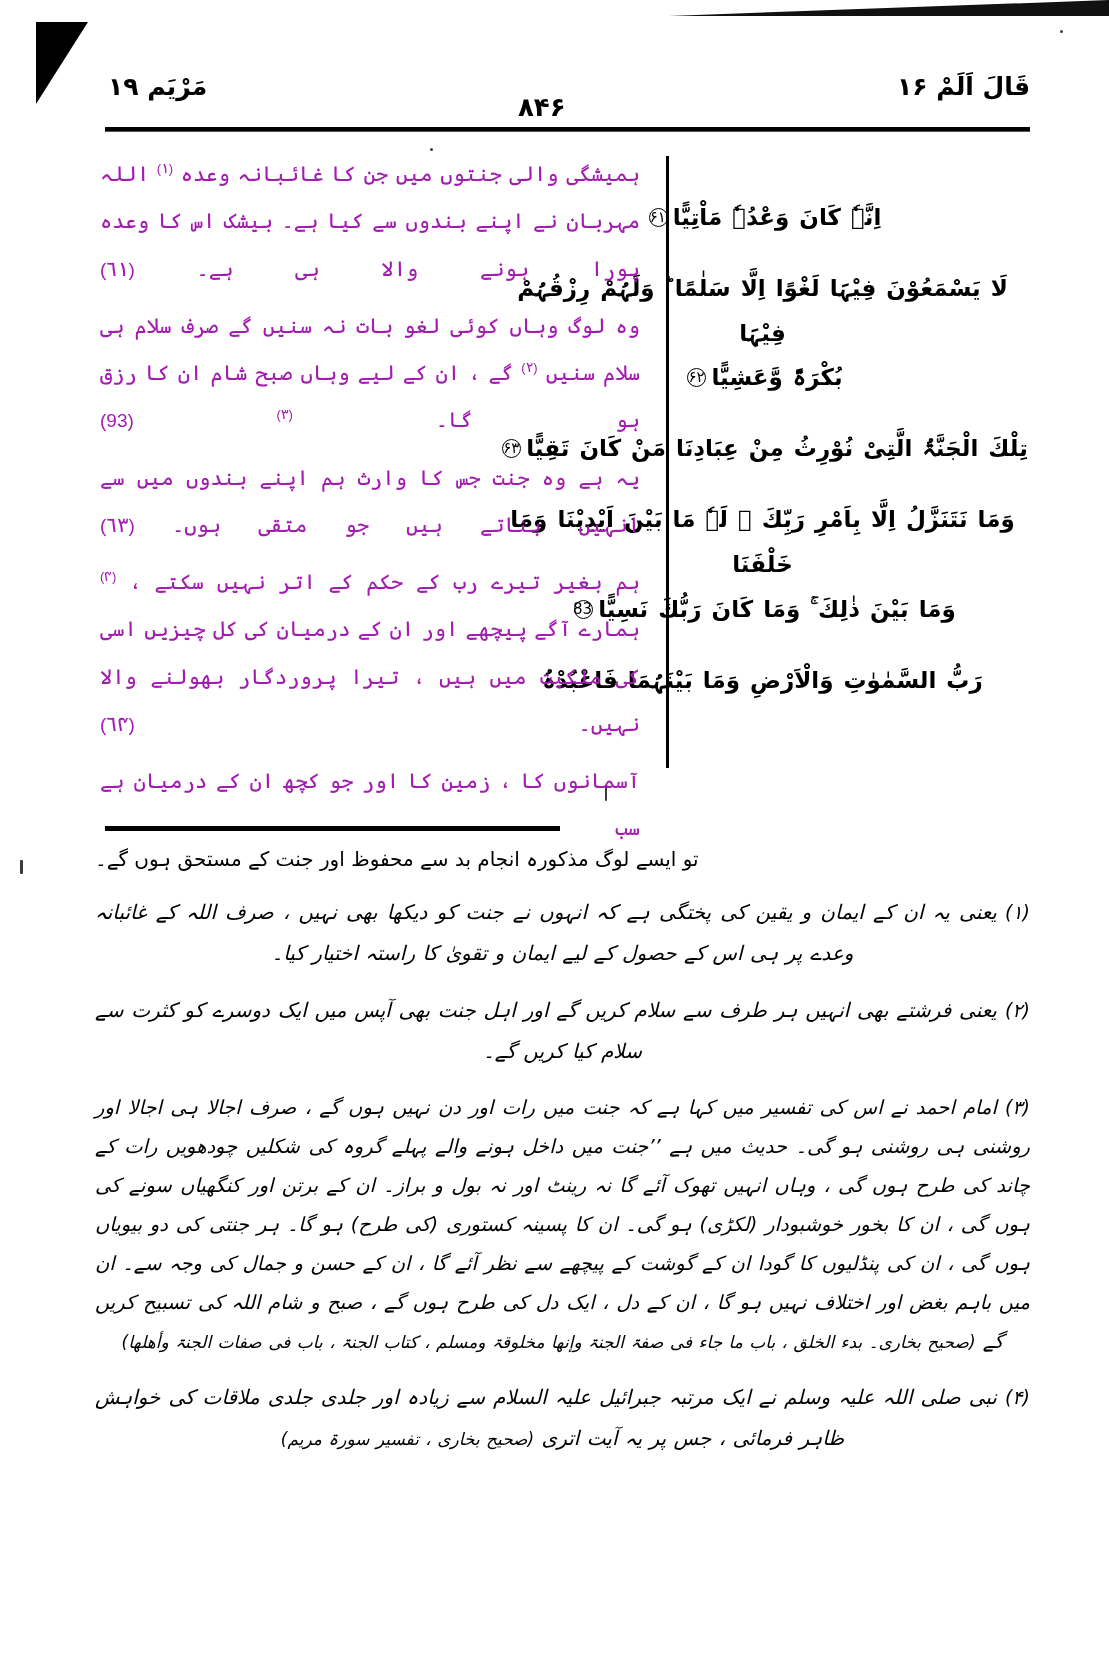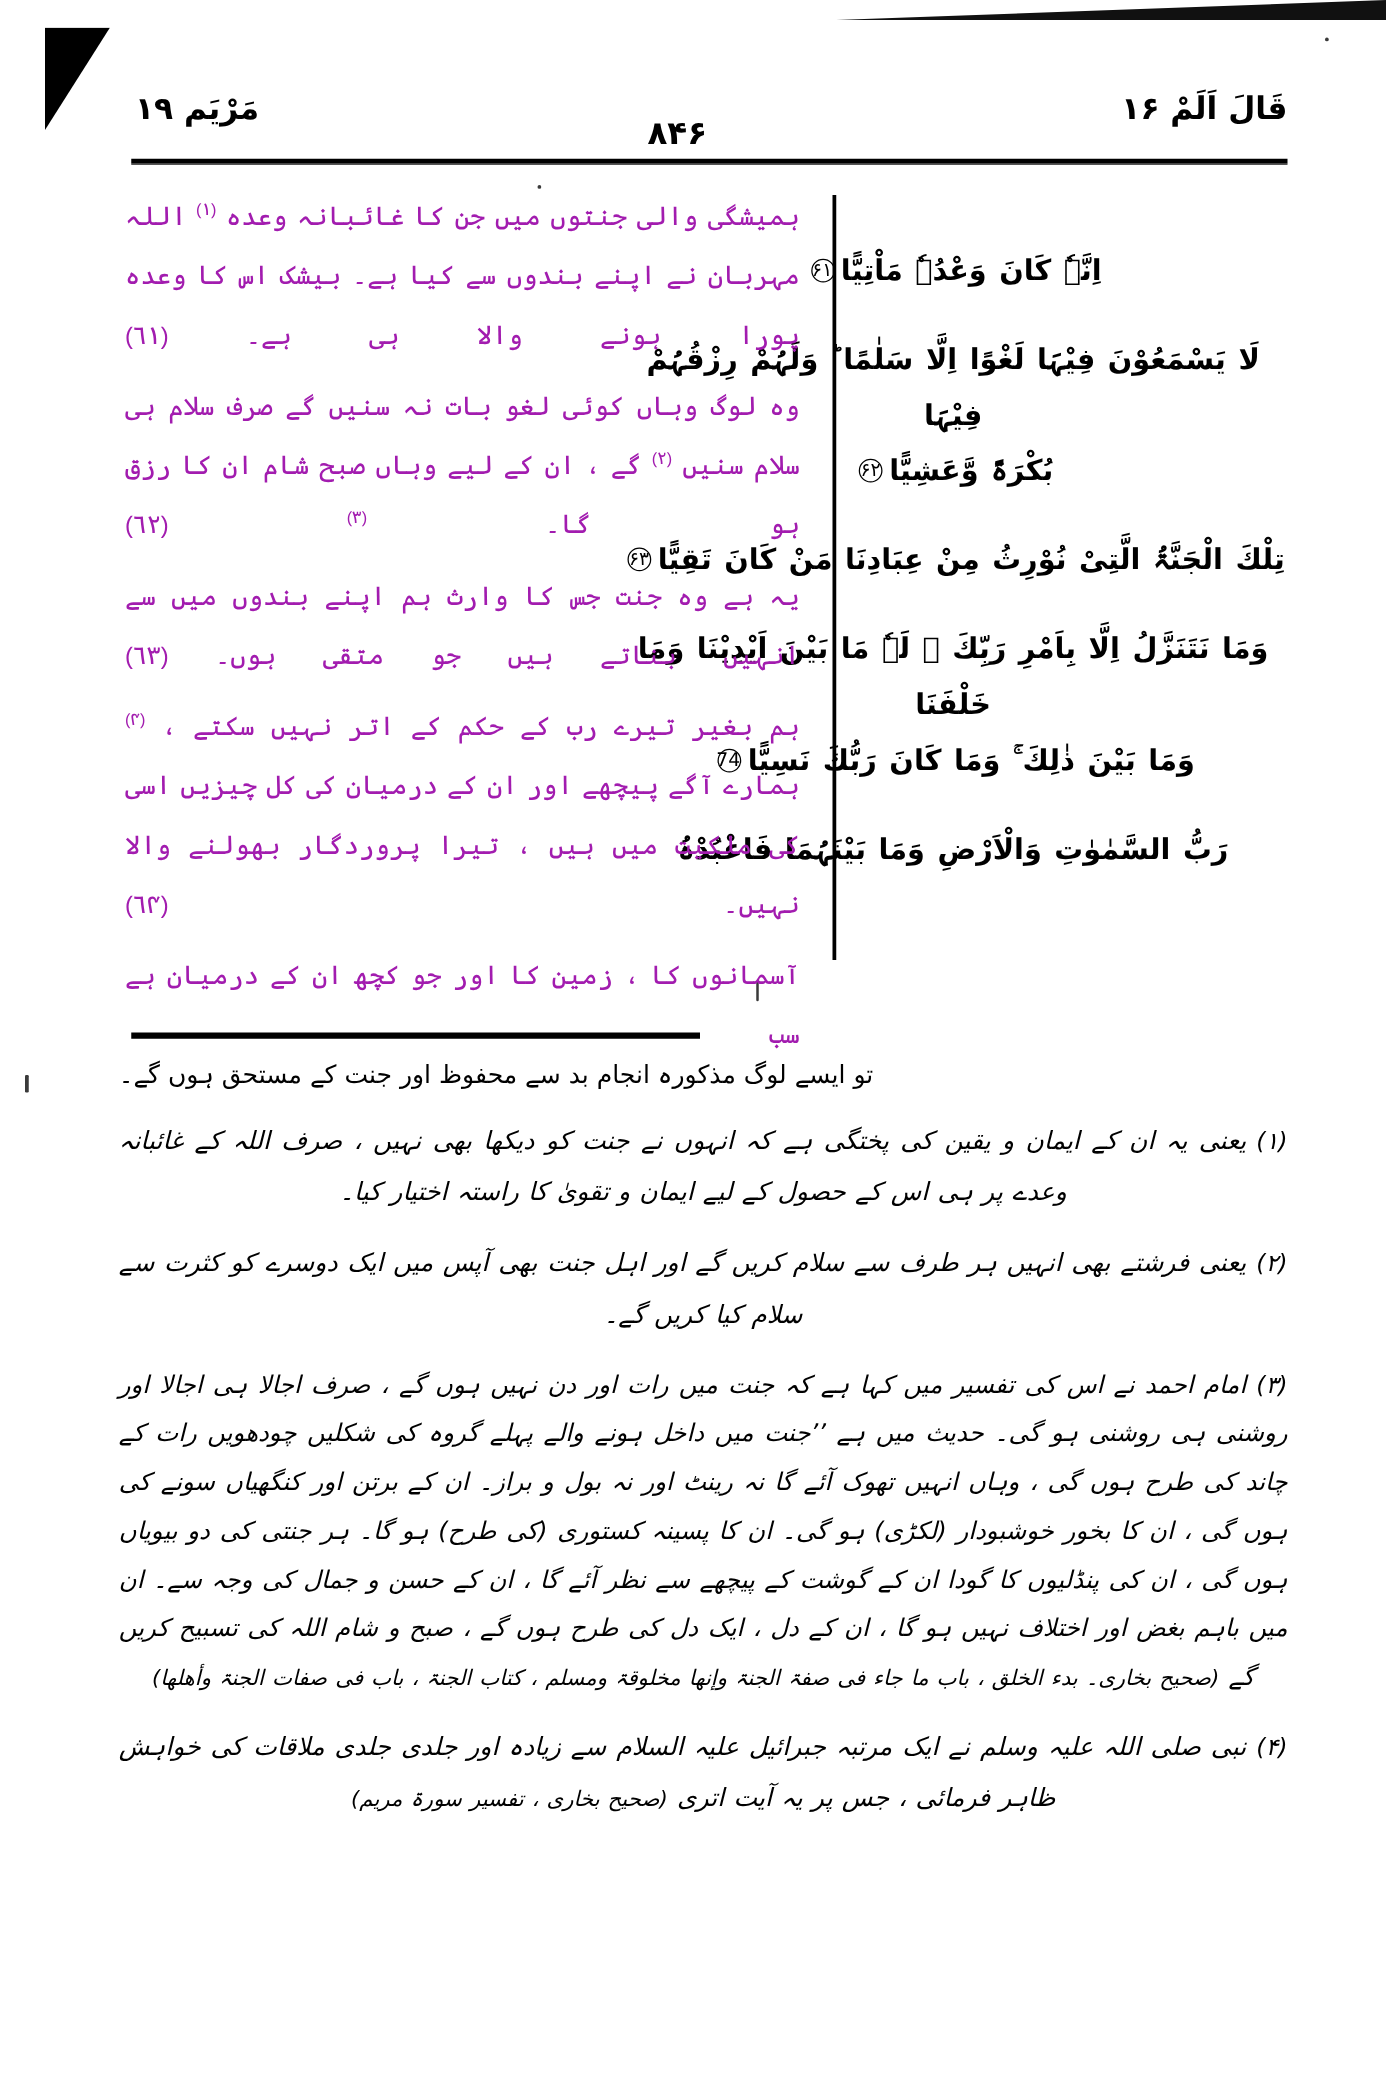--- a/index.html
+++ b/index.html
@@ -253,21 +253,21 @@
         <span data-name="ayah-line">لَا یَسْمَعُوْنَ فِیْہَا لَغْوًا اِلَّا سَلٰمًا ؕ وَلَہُمْ رِزْقُہُمْ فِیْہَا</span><br>
         <span data-name="ayah-line">بُكْرَۃً وَّعَشِیًّا</span><span class="ayah-num" data-name="ayah-number">۶۲</span>
       </div>
 
       <div class="ayah-block" data-name="ayah-verse">
         <span data-name="ayah-line">تِلْكَ الْجَنَّۃُ الَّتِیْ نُوْرِثُ مِنْ عِبَادِنَا مَنْ كَانَ تَقِیًّا</span><span class="ayah-num" data-name="ayah-number">۶۳</span>
       </div>
 
       <div class="ayah-block" data-name="ayah-verse">
         <span data-name="ayah-line">وَمَا نَتَنَزَّلُ اِلَّا بِاَمْرِ رَبِّكَ ۚ لَہٗ مَا بَیْنَ اَیْدِیْنَا وَمَا خَلْفَنَا</span><br>
-        <span data-name="ayah-line">وَمَا بَیْنَ ذٰلِكَ ۚ وَمَا كَانَ رَبُّكَ نَسِیًّا</span><span class="ayah-num" data-name="ayah-number">74</span>
+        <span data-name="ayah-line">وَمَا بَیْنَ ذٰلِكَ ۚ وَمَا كَانَ رَبُّكَ نَسِیًّا</span><span class="ayah-num" data-name="ayah-number">83</span>
       </div>
 
       <div class="ayah-block" data-name="ayah-verse">
         <span data-name="ayah-line">رَبُّ السَّمٰوٰتِ وَالْاَرْضِ وَمَا بَیْنَہُمَا فَاعْبُدْہُ</span>
       </div>
 
     </div>
 
     <div class="col-urdu" data-name="urdu-translation-column">
 
@@ -276,21 +276,21 @@
         <sup data-name="footnote-marker">(۱)</sup>
         <span data-name="translation-text">اللہ مہربان نے اپنے بندوں سے کیا ہے۔ بیشک اس کا وعدہ پورا ہونے والا ہی ہے۔</span>
         <span class="vnum" data-name="verse-number">(۶۱)</span>
       </p>
 
       <p class="urdu-para" data-name="translation-paragraph">
         <span data-name="translation-text">وہ لوگ وہاں کوئی لغو بات نہ سنیں گے صرف سلام ہی سلام سنیں</span>
         <sup data-name="footnote-marker">(۲)</sup>
         <span data-name="translation-text">گے ، ان کے لیے وہاں صبح شام ان کا رزق ہو گا۔</span>
         <sup data-name="footnote-marker">(۳)</sup>
-        <span class="vnum" data-name="verse-number">(۶۲)</span>
+        <span class="vnum" data-name="verse-number">(93)</span>
       </p>
 
       <p class="urdu-para" data-name="translation-paragraph">
         <span data-name="translation-text">یہ ہے وہ جنت جس کا وارث ہم اپنے بندوں میں سے انہیں بناتے ہیں جو متقی ہوں۔</span>
         <span class="vnum" data-name="verse-number">(۶۳)</span>
       </p>
 
       <p class="urdu-para" data-name="translation-paragraph">
         <span data-name="translation-text">ہم بغیر تیرے رب کے حکم کے اتر نہیں سکتے ،</span>
         <sup data-name="footnote-marker">(۴)</sup>

